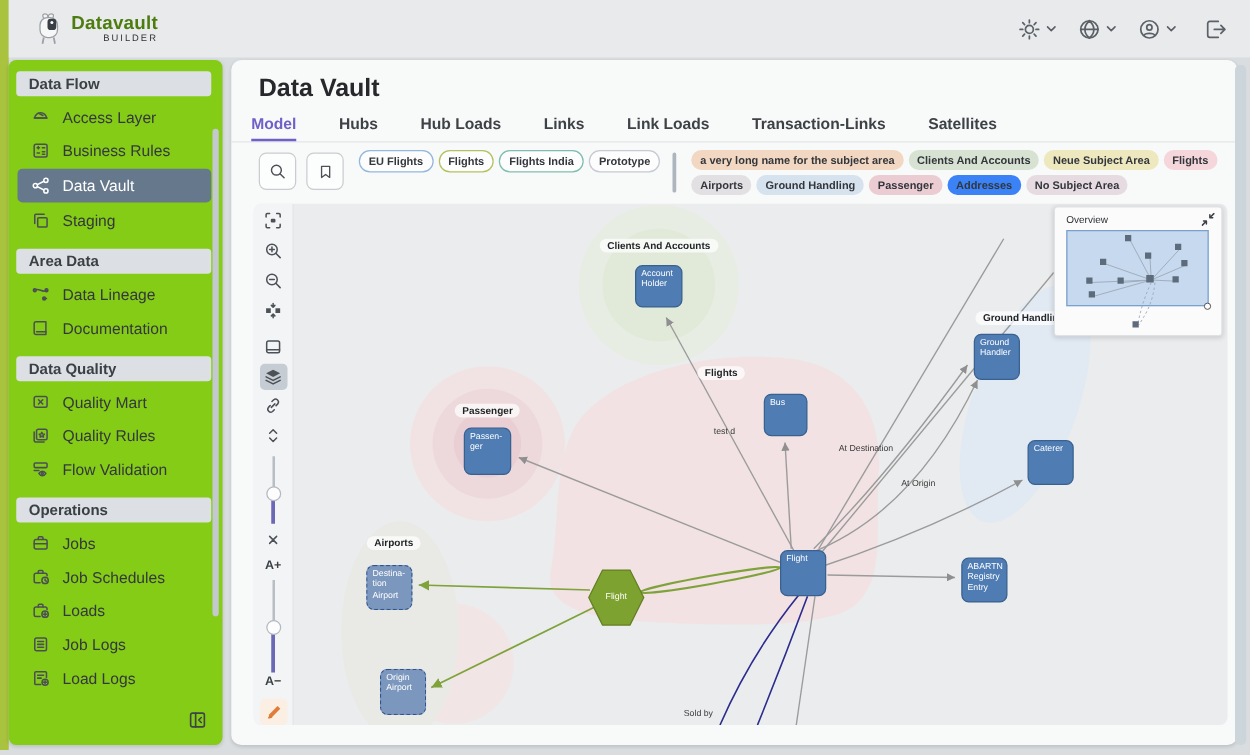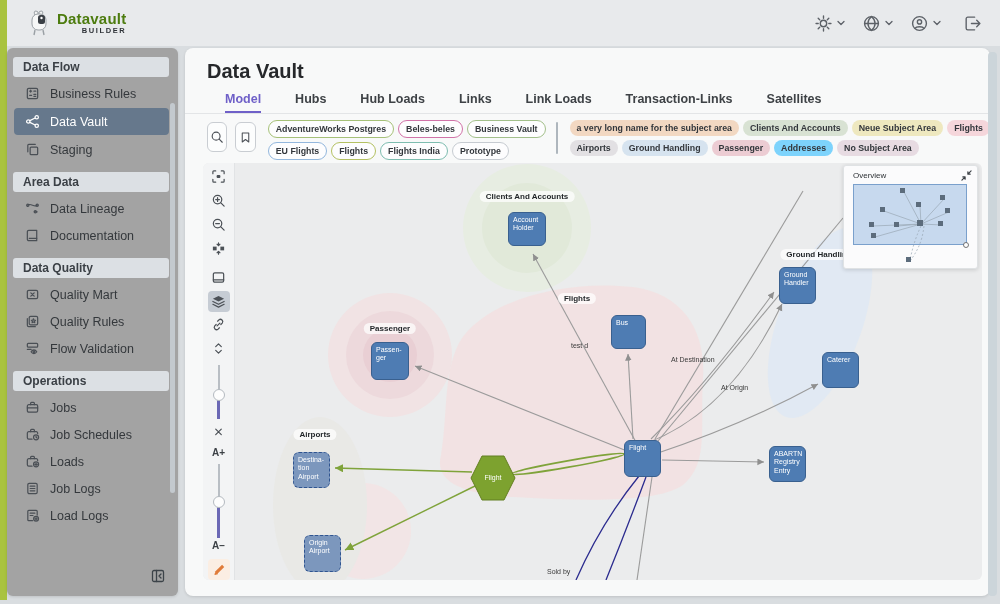--- a/index.html
+++ b/index.html
@@ -6,40 +6,40 @@
   body{width:1000px;height:604px;background:#d9dde0;font-family:"Liberation Sans",sans-serif;overflow:hidden;position:relative;}
   svg{display:block;}
   .ico{stroke:currentColor;fill:none;stroke-width:1.3;stroke-linecap:round;stroke-linejoin:round;}
 
   
   #green-stripe{position:absolute;left:0;top:0;width:7px;height:600px;background:#a9c33f;}
   #app-header{position:absolute;left:7px;top:0;width:993px;height:46px;background:#e8eaec;display:flex;align-items:center;}
   #logo{display:flex;align-items:center;gap:4px;margin-left:20px;}
   #logo .lt{line-height:1;}
   #logo .t1{color:#4d7c0f;font-weight:bold;font-size:15px;letter-spacing:.2px;}
-  #logo .t2{color:#2f3338;font-size:7.5px;font-weight:bold;letter-spacing:1.6px;text-align:right;margin-top:1px;}
+  #logo .t2{color:#2f3338;font-size:7.5px;font-weight:normal;letter-spacing:1.6px;text-align:right;margin-top:1px;}
   #header-controls{margin-left:auto;display:flex;align-items:center;gap:10px;margin-right:14px;color:#5c6167;}
   .hc{display:flex;align-items:center;gap:5px;cursor:pointer;padding:4px;}
   #account-btn{background:#8fc53f;color:#17407c;font-weight:bold;font-size:12.5px;border:none;border-radius:4px;padding:7px 12px;display:flex;align-items:center;gap:7px;cursor:pointer;}
   #logout-btn{margin-left:4px;}
 
   
-  #sidebar{position:absolute;left:7px;top:48px;width:171px;height:548px;background:#a3a3a3;border-radius:6px;box-shadow:0 1px 3px rgba(0,0,0,.12);}
+  #sidebar{position:absolute;left:7px;top:48px;width:171px;height:548px;background:#84cc16;border-radius:6px;box-shadow:0 1px 3px rgba(0,0,0,.12);}
   .sb-section-h{background:#dce0e4;margin:9px 9px 3px 6px;padding:3px 0 3px 10px;font-size:12px;font-weight:bold;color:#3b4046;border-radius:3px;}
   .sb-item{display:flex;align-items:center;gap:10px;padding:6px 6px 6px 18px;font-size:12.5px;color:#34383c;cursor:pointer;}
   .sb-item svg{flex:0 0 auto;color:#4a4f55;}
   .sb-item.active{background:#66788c;color:#fff;border-radius:4px;margin:1px 9px 1px 7px;padding-left:11px;}
   .sb-item.active svg{color:#fff;}
   #sb-scroll{position:absolute;right:3px;top:55px;width:5px;height:390px;background:#c3c9ce;border-radius:3px;}
   #sb-collapse{position:absolute;right:9px;bottom:9px;width:22px;height:22px;display:flex;align-items:center;justify-content:center;color:#3c4349;cursor:pointer;border-radius:4px;}
 
   
   #main{position:absolute;left:185px;top:48px;width:805px;height:548px;background:#f8f9f9;border-radius:8px;box-shadow:0 1px 3px rgba(0,0,0,.12);}
   #page-title{position:absolute;left:22px;top:12px;font-size:20px;font-weight:600;color:#26282b;}
-  #tabs{position:absolute;left:0;top:44px;width:100%;height:22px;display:flex;gap:34px;padding-left:40px;border-bottom:1px solid #e3e5e7;box-sizing:border-box;}
+  #tabs{position:absolute;left:0;top:44px;width:100%;height:22px;display:flex;gap:34px;padding-left:16px;border-bottom:1px solid #e3e5e7;box-sizing:border-box;}
   .tab{font-size:12.5px;font-weight:bold;color:#3e4246;cursor:pointer;padding-bottom:6px;}
   .tab.active{color:#6f60c8;border-bottom:2px solid #6f60c8;}
 
   
   #filter-row{position:absolute;left:0;top:72px;width:100%;height:42px;display:flex;align-items:flex-start;}
   .sq-btn{width:28px;height:28px;border:1px solid #c9cdd2;border-radius:6px;background:#fcfdfd;color:#4c5157;display:flex;align-items:center;justify-content:center;cursor:pointer;margin-top:2px;}
   #search-btn{margin-left:22px;}
   #bookmark-btn{margin-left:8px;}
   .chip-grid{display:flex;flex-direction:column;gap:4px;margin-left:12px;}
   .chip-row{display:flex;gap:4px;}
@@ -147,20 +147,27 @@
           <path d="M8 9h8M13 6l3 3-3 3"></path>
         </svg>
     </div>
   </div>
 </header>
 
 <aside id="sidebar">
   <div class="sb-section-h">Data Flow</div>
   <div class="sb-item">
     <svg class="ico" width="15" height="15" viewBox="0 0 16 16">
+        <path d="M3 9a5 4.5 0 0 1 10 0Z"></path>
+        <path d="M2.5 9h11M6 4.8l4 2"></path>
+      </svg>
+    <span>Access Layer</span>
+  </div>
+  <div class="sb-item">
+    <svg class="ico" width="15" height="15" viewBox="0 0 16 16">
         <rect x="2.5" y="2.5" width="11" height="11" rx="1.5"></rect>
         <path d="M5 5.5h2M6 4.5v2M9.5 5.5h2M5 10h2M9.5 9h2M9.5 11h2"></path>
       </svg>
     <span>Business Rules</span>
   </div>
   <div class="sb-item active">
     <svg class="ico" width="15" height="15" viewBox="0 0 16 16">
         <circle cx="12.5" cy="3.5" r="1.8"></circle>
         <circle cx="3.5" cy="8" r="1.8"></circle>
         <circle cx="12.5" cy="12.5" r="1.8"></circle>
@@ -294,25 +301,20 @@
           <path d="M10.5 10.5L14 14"></path>
         </svg>
     </div>
     <div class="sq-btn" id="bookmark-btn">
       <svg class="ico" width="13" height="13" viewBox="0 0 16 16">
           <path d="M4 2.5h8v11l-4-3-4 3Z"></path>
         </svg>
     </div>
 
     <div class="chip-grid">
-      <div class="chip-row">
-        <span class="chip outline" style="border-color: rgb(166, 193, 120);">AdventureWorks Postgres</span>
-        <span class="chip outline" style="border-color: rgb(209, 115, 168);">Beles-beles</span>
-        <span class="chip outline" style="border-color: rgb(163, 192, 139);">Business Vault</span>
-      </div>
       <div class="chip-row">
         <span class="chip outline" style="border-color: rgb(147, 183, 221);">EU Flights</span>
         <span class="chip outline" style="border-color: rgb(180, 193, 98);">Flights</span>
         <span class="chip outline" style="border-color: rgb(126, 189, 176);">Flights India</span>
         <span class="chip outline" style="border-color: rgb(198, 203, 209);">Prototype</span>
       </div>
     </div>
 
     <div id="chip-sep"></div>
 
@@ -320,21 +322,21 @@
       <div class="chip-row">
         <span class="chip fill" style="background-color: rgb(242, 216, 194);">a very long name for the subject area</span>
         <span class="chip fill" style="background-color: rgb(216, 226, 211);">Clients And Accounts</span>
         <span class="chip fill" style="background-color: rgb(238, 232, 191);">Neue Subject Area</span>
         <span class="chip fill" style="background-color: rgb(245, 214, 219);">Flights</span>
       </div>
       <div class="chip-row">
         <span class="chip fill" style="background-color: rgb(226, 224, 227);">Airports</span>
         <span class="chip fill" style="background-color: rgb(214, 227, 239);">Ground Handling</span>
         <span class="chip fill" style="background-color: rgb(236, 204, 211);">Passenger</span>
-        <span class="chip fill" style="background-color: #7dd3fc;">Addresses</span>
+        <span class="chip fill" style="background-color: #3b82f6;">Addresses</span>
         <span class="chip fill" style="background-color: rgb(231, 219, 226);">No Subject Area</span>
       </div>
     </div>
   </div>
 
   <div id="canvas">
     <svg id="edges-svg" width="779" height="417" viewBox="0 0 779 417">
       <defs>
         <marker id="ag" markerWidth="8" markerHeight="8" refX="6" refY="3" orient="auto">
             <path d="M0,0 L6,3 L0,6 Z" fill="#8f8f8f"></path>

